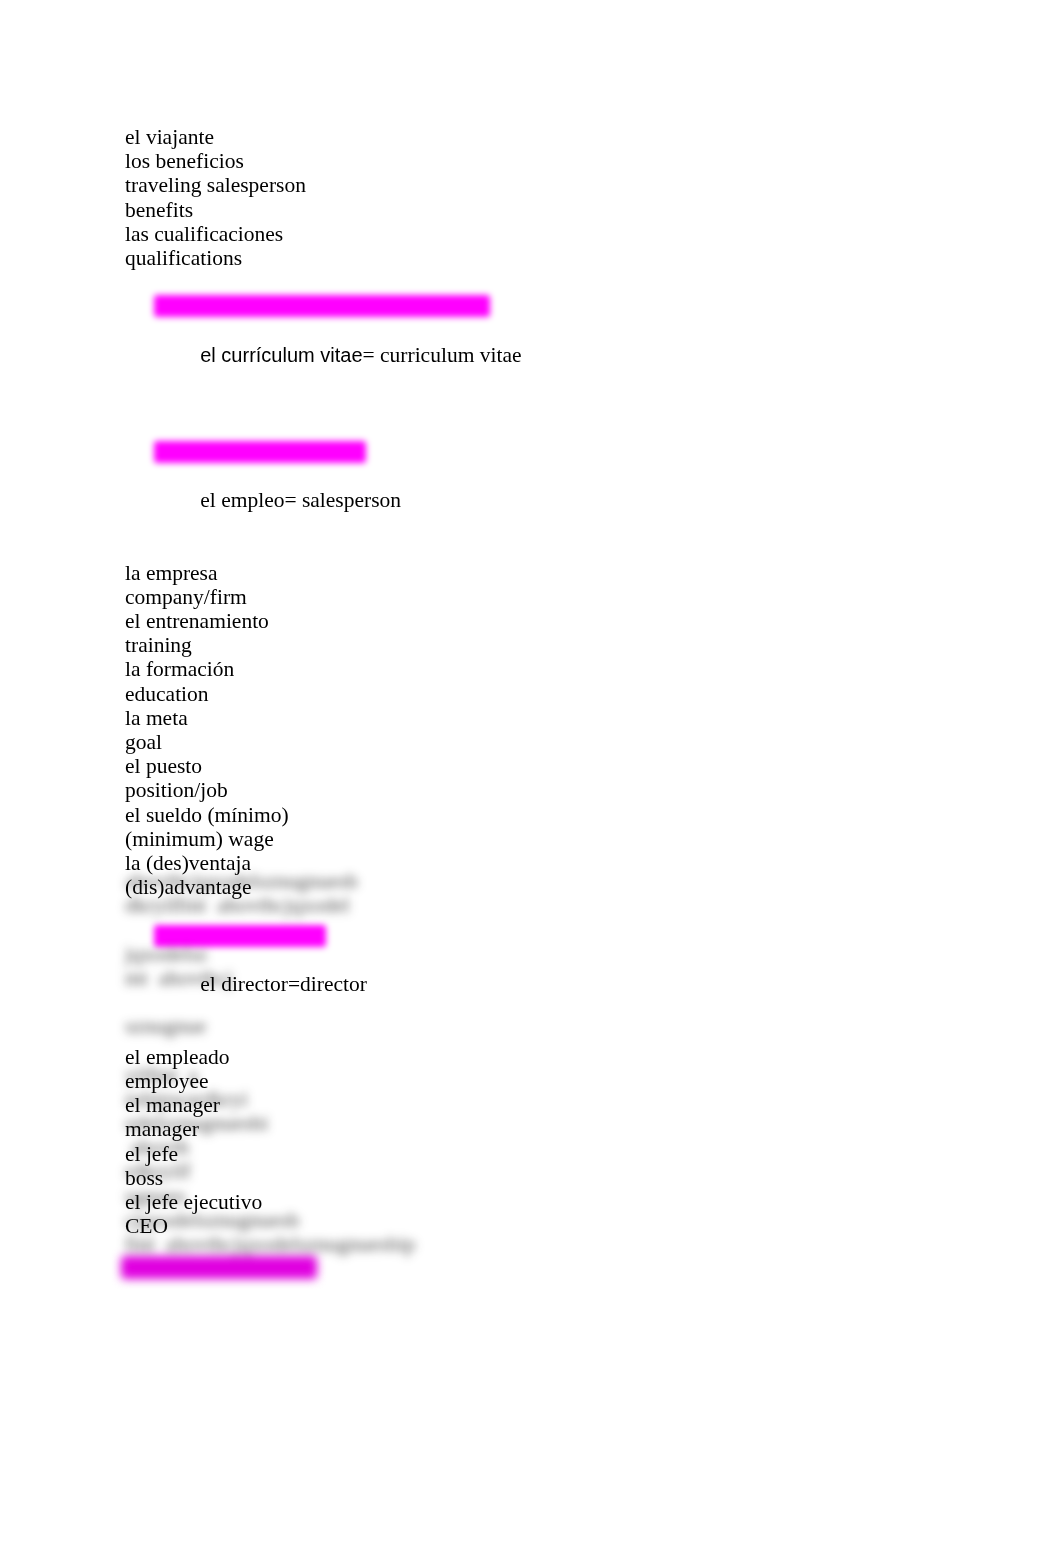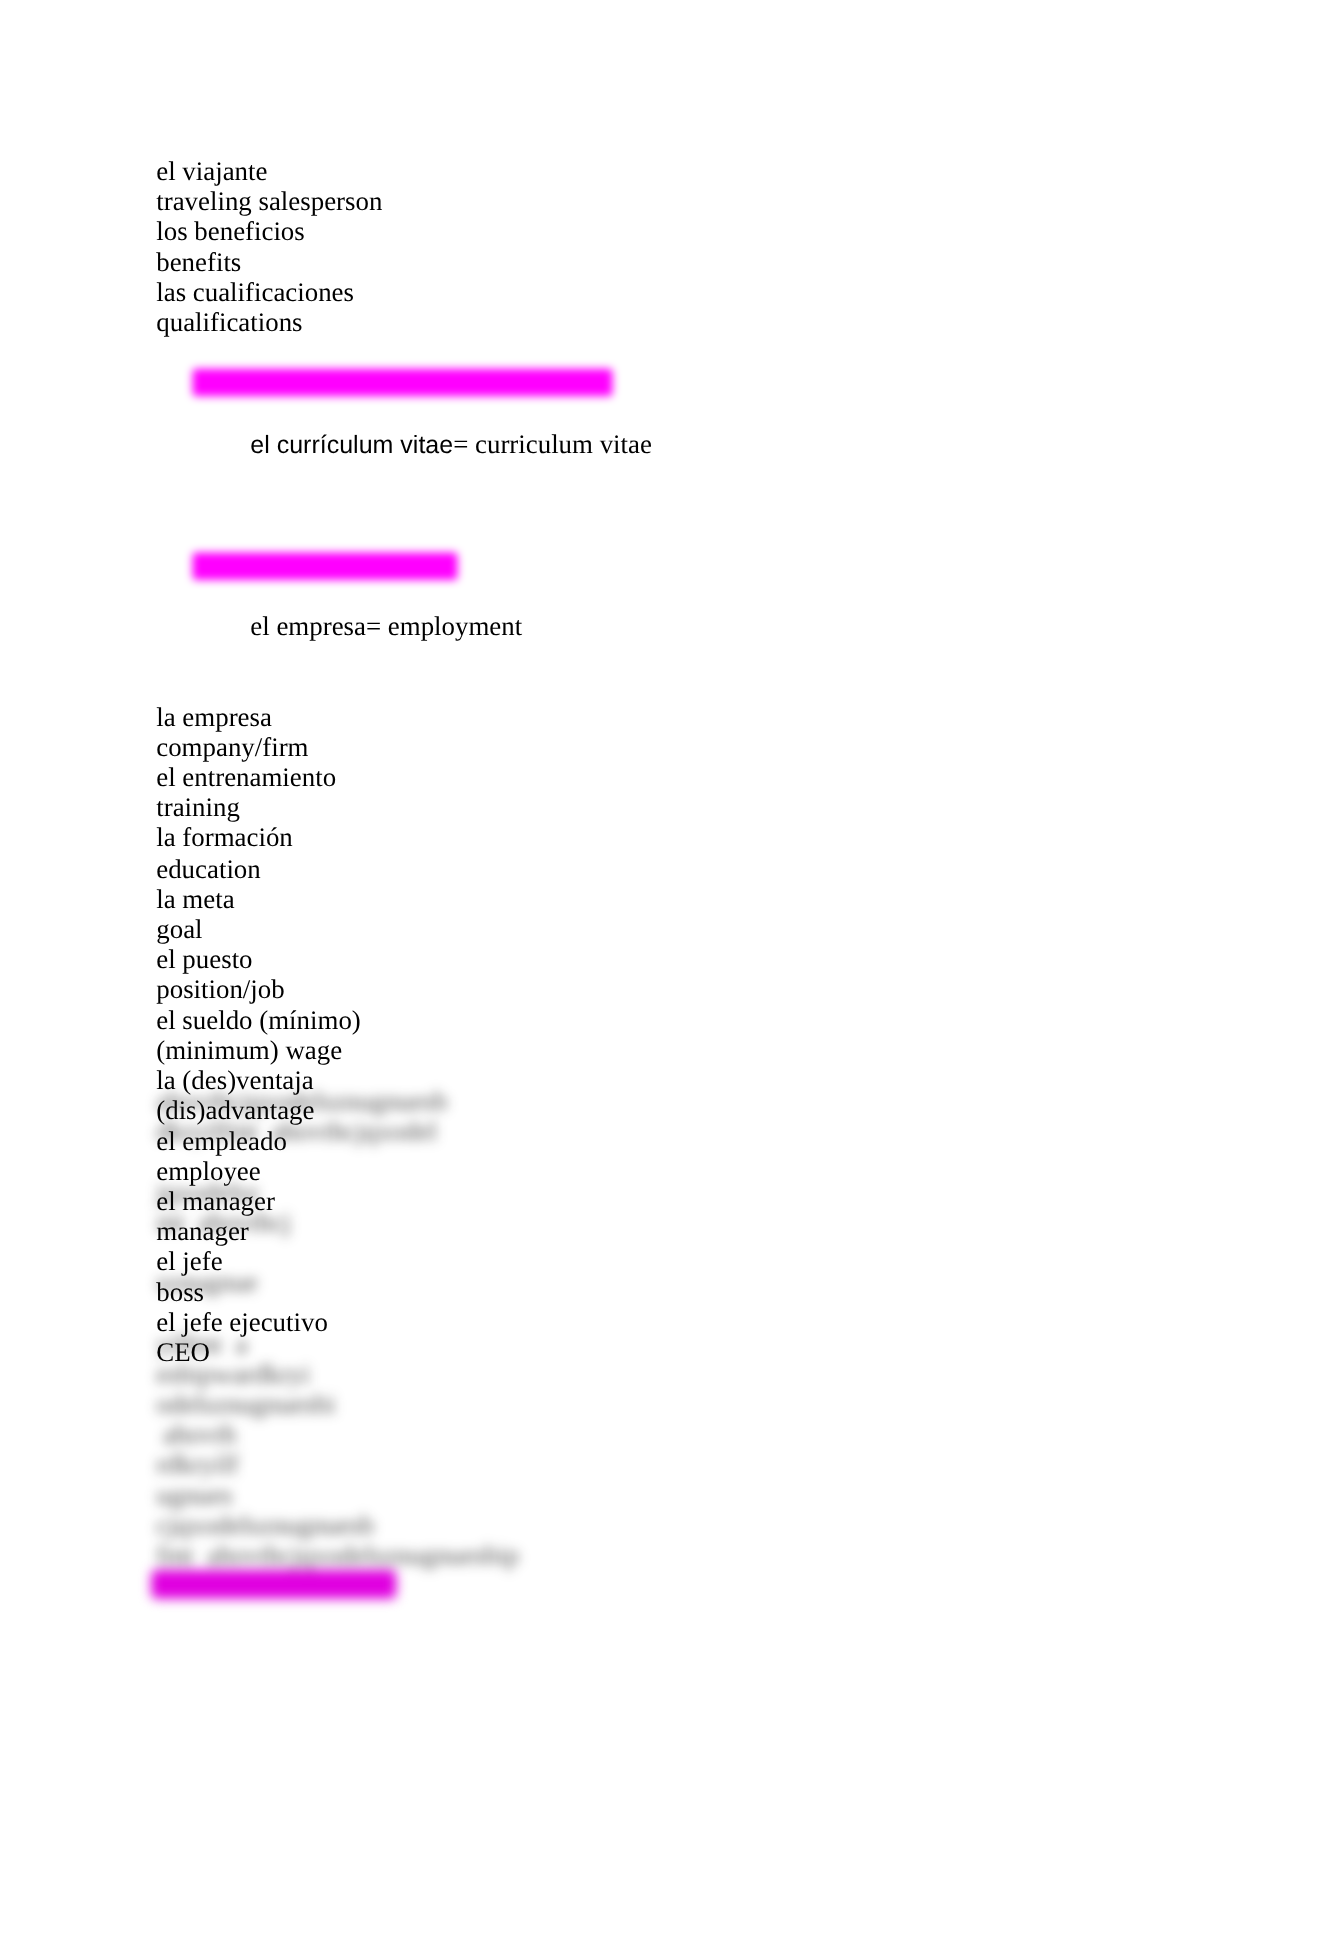--- a/index.html
+++ b/index.html
@@ -104,55 +104,61 @@
   }
 </style>
 </head>
 <body>
 
 <div id="doc-page">
 
   <div id="vocab-list">
 
     <div class="vocab-line">el viajante</div>
+    <div class="vocab-line">los beneficios</div>
     <div class="vocab-line">traveling salesperson</div>
-    <div class="vocab-line">los beneficios</div>
     <div class="vocab-line">benefits</div>
     <div class="vocab-line">las cualificaciones</div>
     <div class="vocab-line">qualifications</div>
 
     <div class="vocab-line">
       <span class="hl-wrap">
         <span class="hl-band" style="width:336px;"></span>
         <span class="hl-text"><span class="sans-run">el currículum vitae</span><span>= curriculum vitae</span></span>
       </span>
     </div>
 
     <div class="vocab-line">
       <span class="hl-wrap">
         <span class="hl-band" style="width:212px;"></span>
-        <span class="hl-text">el empresa= employment</span>
+        <span class="hl-text">el empleo= salesperson</span>
       </span>
     </div>
 
     <div class="vocab-line">la empresa</div>
     <div class="vocab-line">company/firm</div>
     <div class="vocab-line">el entrenamiento</div>
     <div class="vocab-line">training</div>
     <div class="vocab-line">la formación</div>
     <div class="vocab-line">education</div>
     <div class="vocab-line">la meta</div>
     <div class="vocab-line">goal</div>
     <div class="vocab-line">el puesto</div>
     <div class="vocab-line">position/job</div>
     <div class="vocab-line">el sueldo (mínimo)</div>
     <div class="vocab-line">(minimum) wage</div>
     <div class="vocab-line">la (des)ventaja</div>
     <div class="vocab-line">(dis)advantage</div>
 
+    <div class="vocab-line">
+      <span class="hl-wrap">
+        <span class="hl-band" style="width:172px;"></span>
+        <span class="hl-text">el director=director</span>
+      </span>
+    </div>
 
     <div class="vocab-line">el empleado</div>
     <div class="vocab-line">employee</div>
     <div class="vocab-line">el manager</div>
     <div class="vocab-line">manager</div>
     <div class="vocab-line">el jefe</div>
     <div class="vocab-line">boss</div>
     <div class="vocab-line">el jefe ejecutivo</div>
     <div class="vocab-line">CEO</div>
 

